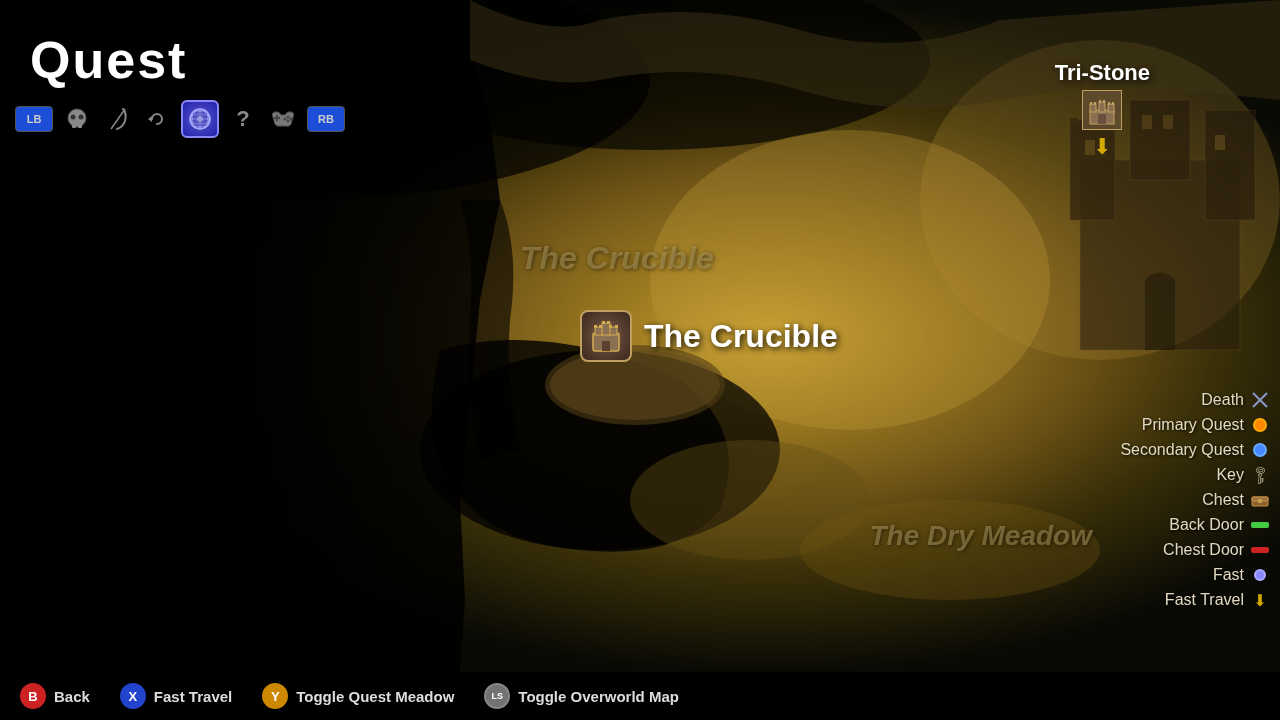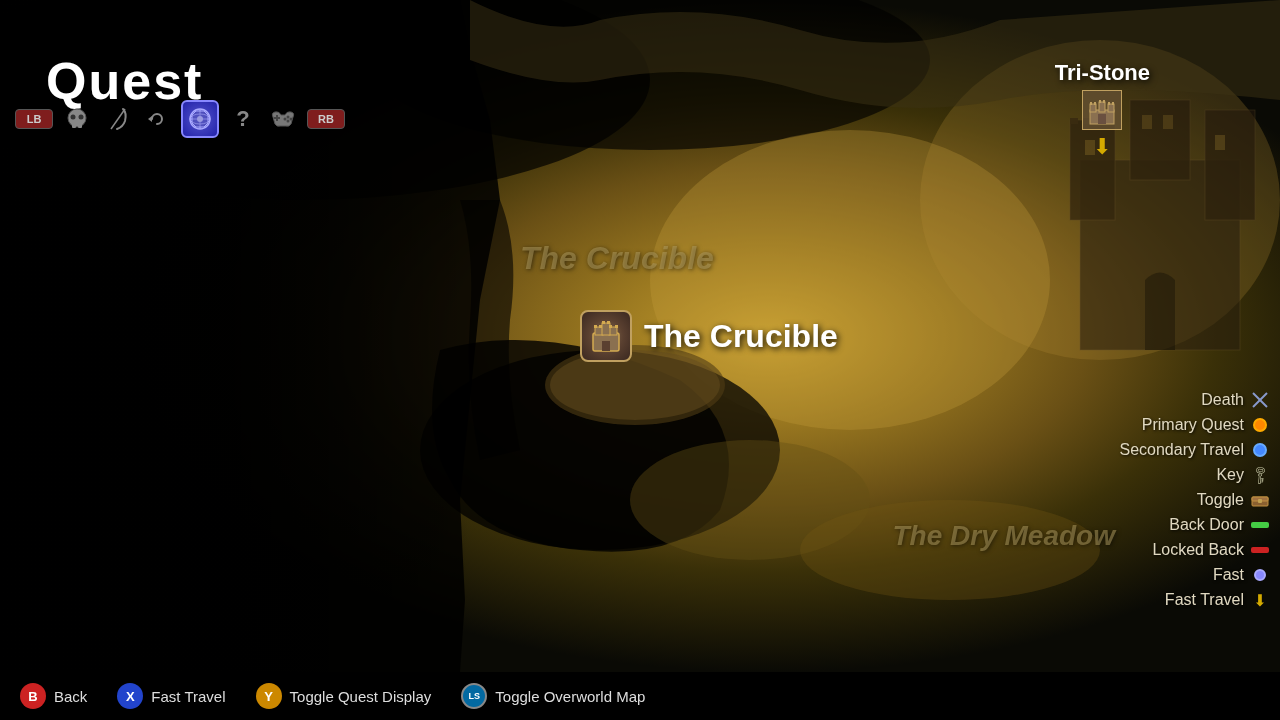--- a/index.html
+++ b/index.html
@@ -30,23 +30,22 @@
       width: 470px;
       height: 672px;
       background: linear-gradient(to right, rgba(0,0,0,0.95) 0%, rgba(0,0,0,0.9) 50%, rgba(0,0,0,0.3) 80%, transparent 100%);
       z-index: 2;
     }
 
     
     #title-area {
       position: absolute;
       top: 30px;
-      left: 46px;
+      left: 30px;
       z-index: 10;
-      margin-top: 21px;
     }
 
     #quest-title {
       font-size: 52px;
       font-weight: bold;
       color: #fff;
       text-shadow: 2px 2px 8px rgba(0,0,0,0.8);
       letter-spacing: 2px;
     }
 
@@ -56,22 +55,22 @@
       top: 100px;
       left: 15px;
       z-index: 10;
       display: flex;
       align-items: center;
       gap: 8px;
     }
 
     .tab-icon {
       width: 38px;
-      height: 20px;
-      background: #7f1d1d;
+      height: 26px;
+      background: #1d4ed8;
       border: 1px solid #555;
       border-radius: 4px;
       display: flex;
       align-items: center;
       justify-content: center;
       color: #ccc;
       font-size: 11px;
       font-weight: bold;
       text-align: right;
     }
@@ -254,25 +253,26 @@
       justify-content: center;
       font-size: 13px;
       font-weight: bold;
       color: #fff;
       flex-shrink: 0;
     }
 
     .btn-b { background: #cc2222; }
     .btn-x { background: #2244cc; }
     .btn-y { background: #cc8800; }
-    .btn-ls { background: #0369a1; border: 2px solid #888; font-size: 10px; }
+    .btn-ls { background: #737373; border: 2px solid #888; font-size: 10px; }
 
     .btn-label {
       font-size: 15px;
       color: #ddd;
+      font-weight: bold;
     }
 
     
     #map-svg {
       position: absolute;
       left: 0; top: 0;
       width: 1280px;
       height: 672px;
       z-index: 1;
     }
@@ -321,21 +321,21 @@
 
     <ellipse cx="635" cy="385" rx="90" ry="40" fill="rgba(80,60,20,0.6)"></ellipse>
     <ellipse cx="635" cy="385" rx="85" ry="35" fill="rgba(100,75,30,0.5)"></ellipse>
 
     <path d="M 500 200 Q 520 250 510 320 Q 505 380 520 450 L 480 460 Q 465 390 470 320 Q 475 250 460 200Z" fill="rgba(0,0,0,0.6)"></path>
   </svg>
 
   <div id="left-overlay"></div>
 
   <div class="map-label" style="left: 520px; top: 240px;">The Crucible</div>
-  <div class="map-label" style="right: 165px; bottom: 120px; font-size: 28px;">The Dry Meadow</div>
+  <div class="map-label" style="right: 188px; bottom: 120px; font-size: 28px;">The Dry Meadow</div>
 
   <div id="tristone-area">
     <div id="tristone-label">Tri-Stone</div>
     <div class="tristone-castle-icon">
       <svg width="32" height="32" viewBox="0 0 32 32">
 
         <rect x="4" y="16" width="24" height="14" fill="#8a7050" stroke="#c0a060" stroke-width="1"></rect>
         <rect x="4" y="10" width="6" height="8" fill="#8a7050" stroke="#c0a060" stroke-width="1"></rect>
         <rect x="22" y="10" width="6" height="8" fill="#8a7050" stroke="#c0a060" stroke-width="1"></rect>
         <rect x="13" y="8" width="6" height="10" fill="#8a7050" stroke="#c0a060" stroke-width="1"></rect>
@@ -404,49 +404,49 @@
         </svg>
       </div>
     </div>
     <div class="legend-item">
       <span class="legend-label">Primary Quest</span>
       <div class="legend-icon">
         <div class="icon-orange"></div>
       </div>
     </div>
     <div class="legend-item">
-      <span class="legend-label">Secondary Travel</span>
+      <span class="legend-label">Secondary Quest</span>
       <div class="legend-icon">
         <div class="icon-blue"></div>
       </div>
     </div>
     <div class="legend-item">
       <span class="legend-label">Key</span>
       <div class="legend-icon">
         <span style="color:#ccccaa; font-size:14px; transform:rotate(-45deg); display:inline-block;">🗝</span>
       </div>
     </div>
     <div class="legend-item">
-      <span class="legend-label">Toggle</span>
+      <span class="legend-label">Chest</span>
       <div class="legend-icon">
         <svg width="18" height="14" viewBox="0 0 18 14">
           <rect x="1" y="4" width="16" height="9" rx="1" fill="#8a6030" stroke="#c09040" stroke-width="1"></rect>
           <rect x="1" y="4" width="16" height="4" rx="1" fill="#a07040" stroke="#c09040" stroke-width="1"></rect>
           <rect x="7" y="6" width="4" height="4" rx="1" fill="#c0a050"></rect>
         </svg>
       </div>
     </div>
     <div class="legend-item">
       <span class="legend-label">Back Door</span>
       <div class="legend-icon">
         <div class="icon-green"></div>
       </div>
     </div>
     <div class="legend-item">
-      <span class="legend-label">Locked Back</span>
+      <span class="legend-label">Chest Door</span>
       <div class="legend-icon">
         <div class="icon-red"></div>
       </div>
     </div>
     <div class="legend-item">
       <span class="legend-label">Fast</span>
       <div class="legend-icon">
         <div class="icon-dust"></div>
       </div>
     </div>
@@ -522,19 +522,19 @@
   <div class="bottom-btn">
     <div class="btn-circle btn-b">B</div>
     <span class="btn-label">Back</span>
   </div>
   <div class="bottom-btn">
     <div class="btn-circle btn-x">X</div>
     <span class="btn-label">Fast Travel</span>
   </div>
   <div class="bottom-btn">
     <div class="btn-circle btn-y">Y</div>
-    <span class="btn-label">Toggle Quest Display</span>
+    <span class="btn-label">Toggle Quest Meadow</span>
   </div>
   <div class="bottom-btn">
     <div class="btn-circle btn-ls" style="font-size:9px;">LS</div>
     <span class="btn-label">Toggle Overworld Map</span>
   </div>
 </div>
 
 </body></html>

